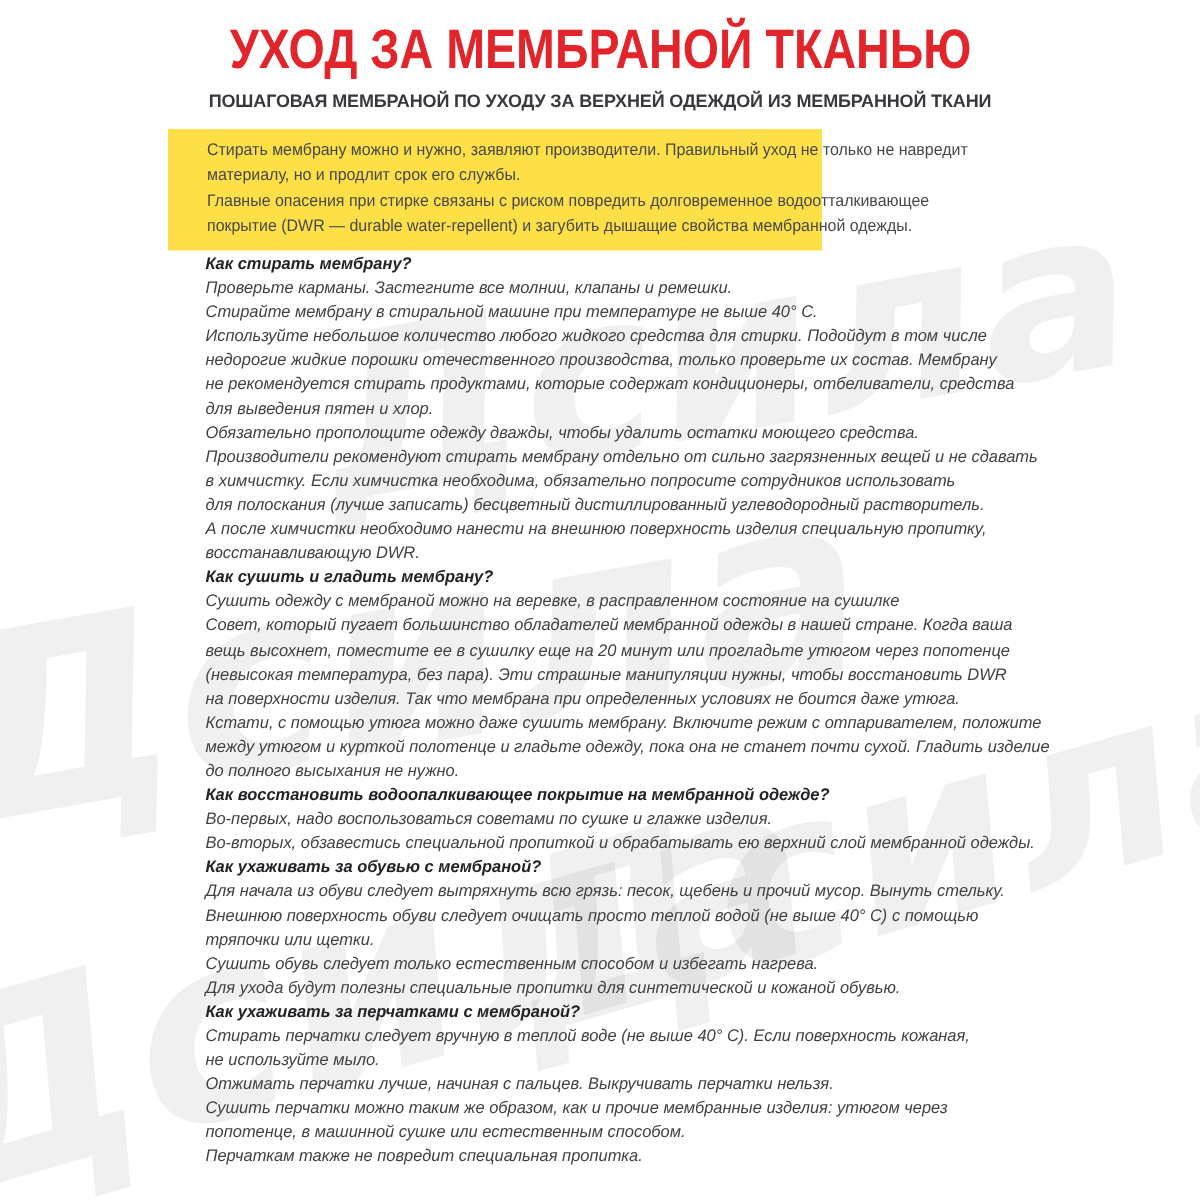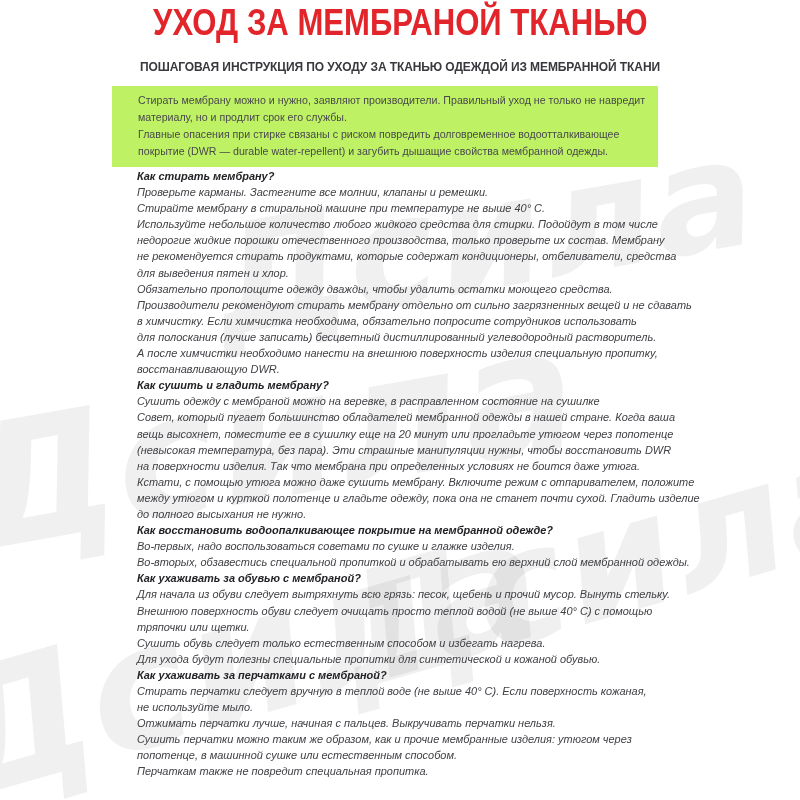--- a/index.html
+++ b/index.html
@@ -23,21 +23,21 @@
     letter-spacing:2px;
   }
   .wm-1 { top:150px; left:210px; font-size:150px; transform:rotate(-10deg); }
   .wm-2 { top:340px; left:-40px; font-size:170px; transform:rotate(-10deg); }
   .wm-3 { top:470px; left:330px; font-size:155px; transform:rotate(-16deg); }
   .wm-4 { top:560px; left:-70px; font-size:170px; transform:rotate(-16deg); }
 
   .content { position:relative; z-index:1; }
 
   .page-title {
-    position:absolute; top:3px; left:0; width:800px;
+    position:absolute; top:13px; left:0; width:800px;
     text-align:center;
     color:#e2242b;
     font-weight:bold;
     font-size:37px;
     line-height:40px;
   }
   .page-title .squeeze {
     display:inline-block;
     transform:scaleX(0.84);
     transform-origin:50% 50%;
@@ -46,23 +46,23 @@
   .page-subtitle {
     position:absolute; top:60px; left:0; width:800px;
     text-align:center;
     color:#38383e;
     font-weight:bold;
     font-size:12px;
     letter-spacing:-0.1px;
     white-space:nowrap;
   }
   .intro-box {
-    position:absolute; top:86px; left:112px; width:546px;
+    position:absolute; top:86px; left:112px; width:436px;
     box-sizing:border-box;
-    background:#bef264;
+    background:#fde047;
     padding:6px 10px 7px 26px;
   }
   .intro-line {
     font-size:11.2px;
     line-height:17px;
     color:#48484c;
     white-space:nowrap;
     transform:scaleX(0.95);
     transform-origin:0 50%;
   }
@@ -89,21 +89,21 @@
 <div class="watermark wm-2">Дсила</div>
 <div class="watermark wm-3">Дсила</div>
 <div class="watermark wm-4">Дсила</div>
 
 <div class="content">
 
   <div class="page-title">
     <span class="squeeze">УХОД ЗА МЕМБРАНОЙ ТКАНЬЮ</span>
   </div>
 
-  <div class="page-subtitle">ПОШАГОВАЯ ИНСТРУКЦИЯ ПО УХОДУ ЗА ТКАНЬЮ ОДЕЖДОЙ ИЗ МЕМБРАННОЙ ТКАНИ</div>
+  <div class="page-subtitle">ПОШАГОВАЯ МЕМБРАНОЙ ПО УХОДУ ЗА ВЕРХНЕЙ ОДЕЖДОЙ ИЗ МЕМБРАННОЙ ТКАНИ</div>
 
   <div class="intro-box">
       <div class="intro-line">Стирать мембрану можно и нужно, заявляют производители. Правильный уход не только не навредит</div>
       <div class="intro-line">материалу, но и продлит срок его службы.</div>
       <div class="intro-line">Главные опасения при стирке связаны с риском повредить долговременное водоотталкивающее</div>
       <div class="intro-line">покрытие (DWR — durable water-repellent) и загубить дышащие свойства мембранной одежды.</div>
     </div>
 
   <div class="body-text">
       <div class="body-line heading">Как стирать мембрану?</div>

